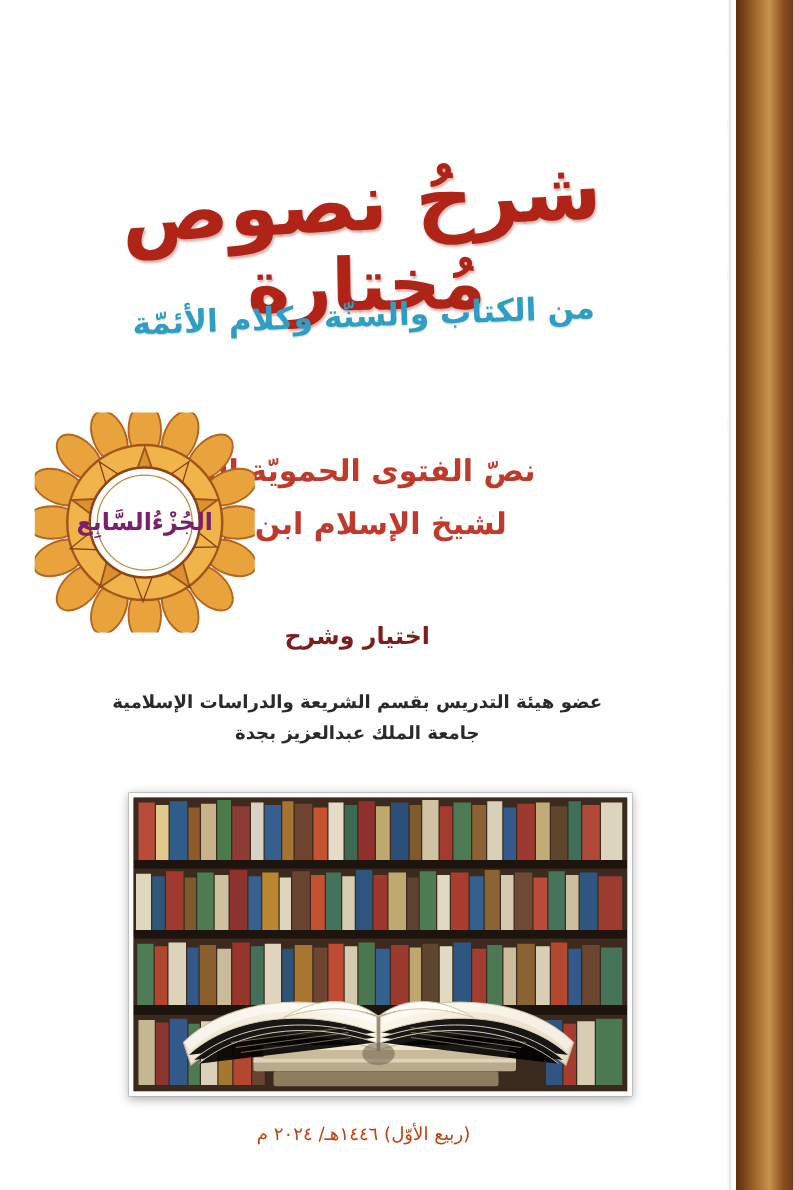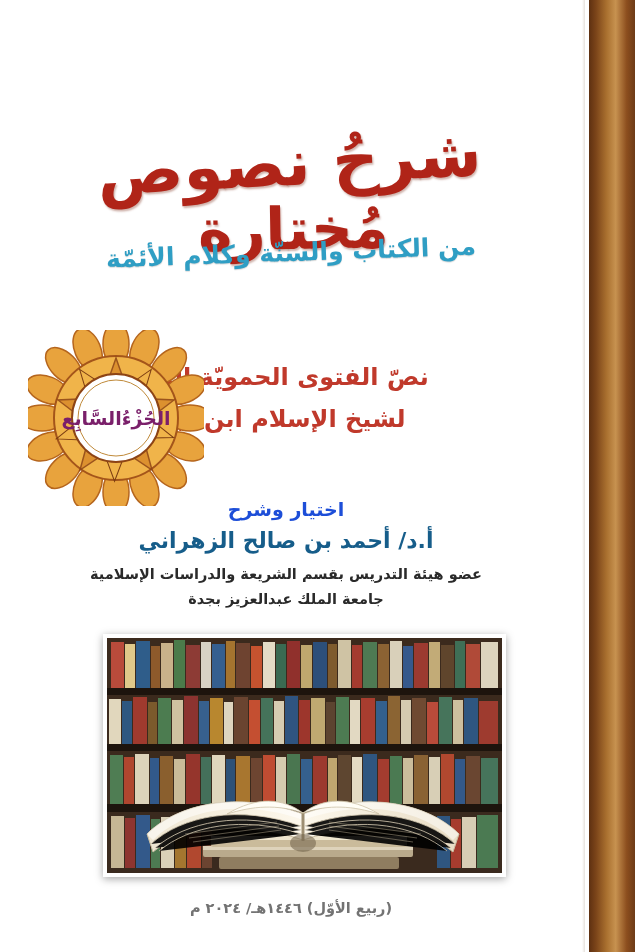--- a/index.html
+++ b/index.html
@@ -177,22 +177,22 @@
     top: 498px;
     left: 0;
     right: 0;
     text-align: center;
     padding-right: 10px;
     box-sizing: border-box;
   }
   .by-line {
     font-size: 19px;
     font-weight: bold;
-    color: #1d4ed8;
-    margin-bottom: 8px;
+    color: #7f1d1d;
+    margin-bottom: 30px;
   }
   .author-name {
     font-size: 22px;
     font-weight: bold;
     color: #165d8a;
     margin-bottom: 9px;
   }
   .author-role, .author-org {
     font-size: 14.5px;
     color: #2a2a2a;
@@ -216,22 +216,22 @@
   .photo-frame svg { display: block; }
 
   
   .date-line {
     position: absolute;
     top: 900px;
     left: 0;
     right: 0;
     text-align: center;
     font-size: 14.5px;
-    color: #737373;
-    font-weight: 700;
+    color: #c2410c;
+    font-weight: 400;
   }
 </style>
 </head>
 <body>
 
 <div class="page">
 
   <div class="pattern-band">
     <svg width="640" height="540" viewBox="0 0 640 540" xmlns="http://www.w3.org/2000/svg" aria-hidden="true">
       <defs>
@@ -307,21 +307,20 @@
         </g>
       </svg>
       <div class="label">
         <span>الجُزْءُ</span>
         <span>السَّابِع</span>
       </div>
     </div>
 
     <div class="author-block">
       <div class="by-line">اختيار وشرح</div>
-      <div class="author-name">أ.د/ أحمد بن صالح الزهراني</div>
       <div class="author-role">عضو هيئة التدريس بقسم الشريعة والدراسات الإسلامية</div>
       <div class="author-org">جامعة الملك عبدالعزيز بجدة</div>
     </div>
 
     <div class="photo-frame">
       <svg width="395" height="235" viewBox="0 0 395 235" xmlns="http://www.w3.org/2000/svg" aria-hidden="true">
         <defs>
           <linearGradient id="shelfbg" x1="0" y1="0" x2="0" y2="1">
             <stop offset="0%" stop-color="#4a3526"></stop>
             <stop offset="100%" stop-color="#2c1f15"></stop>

